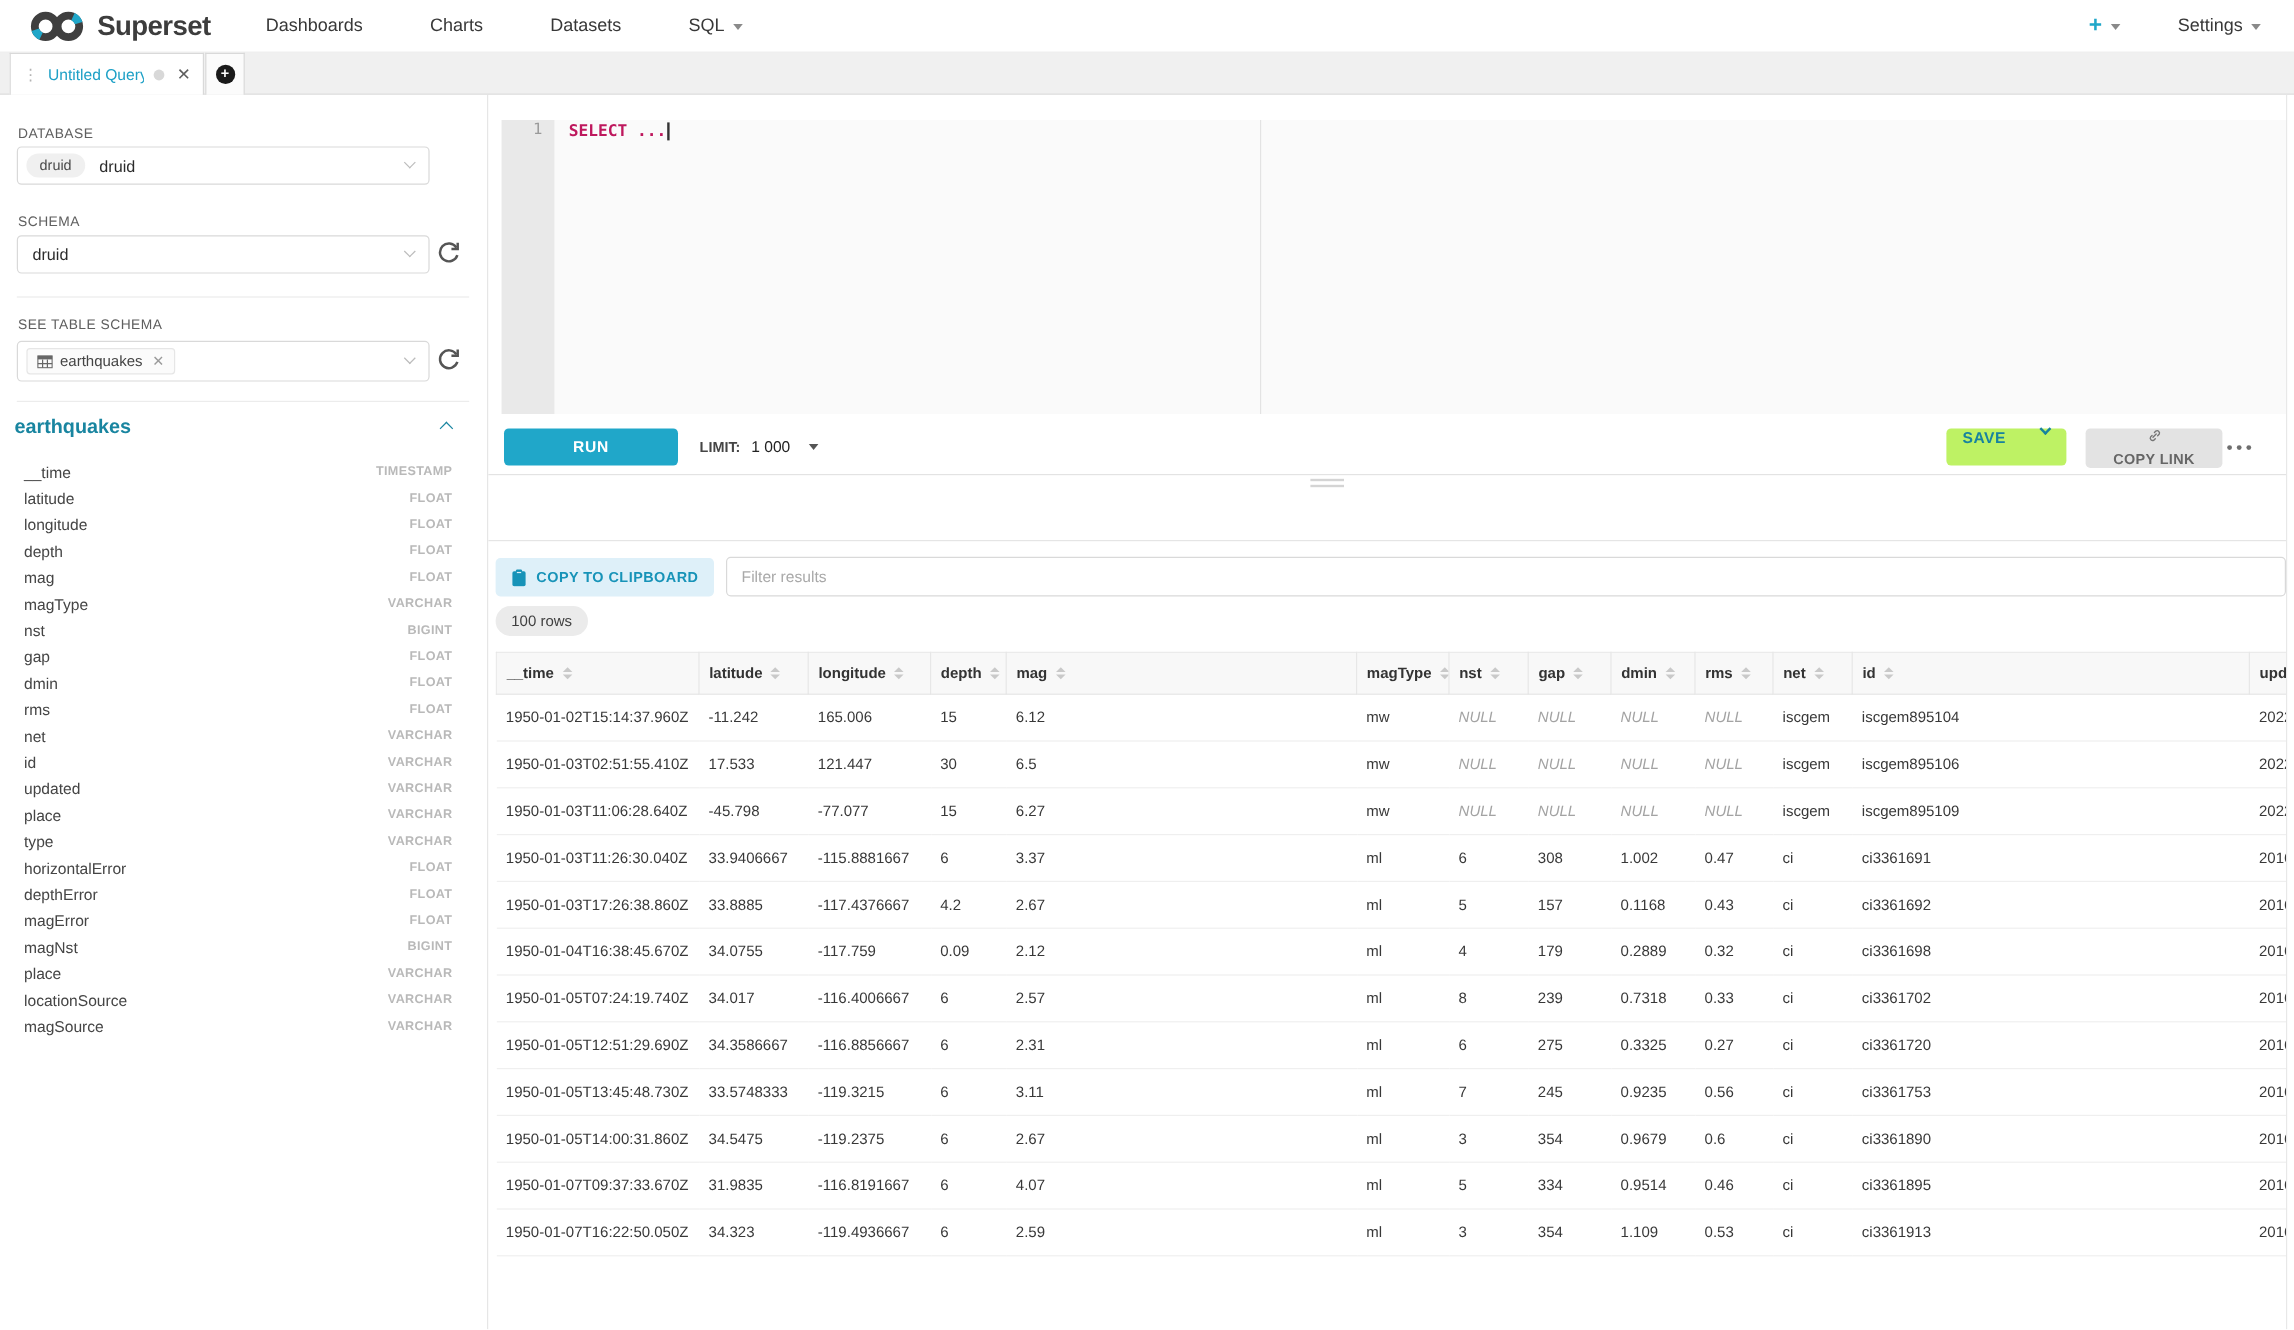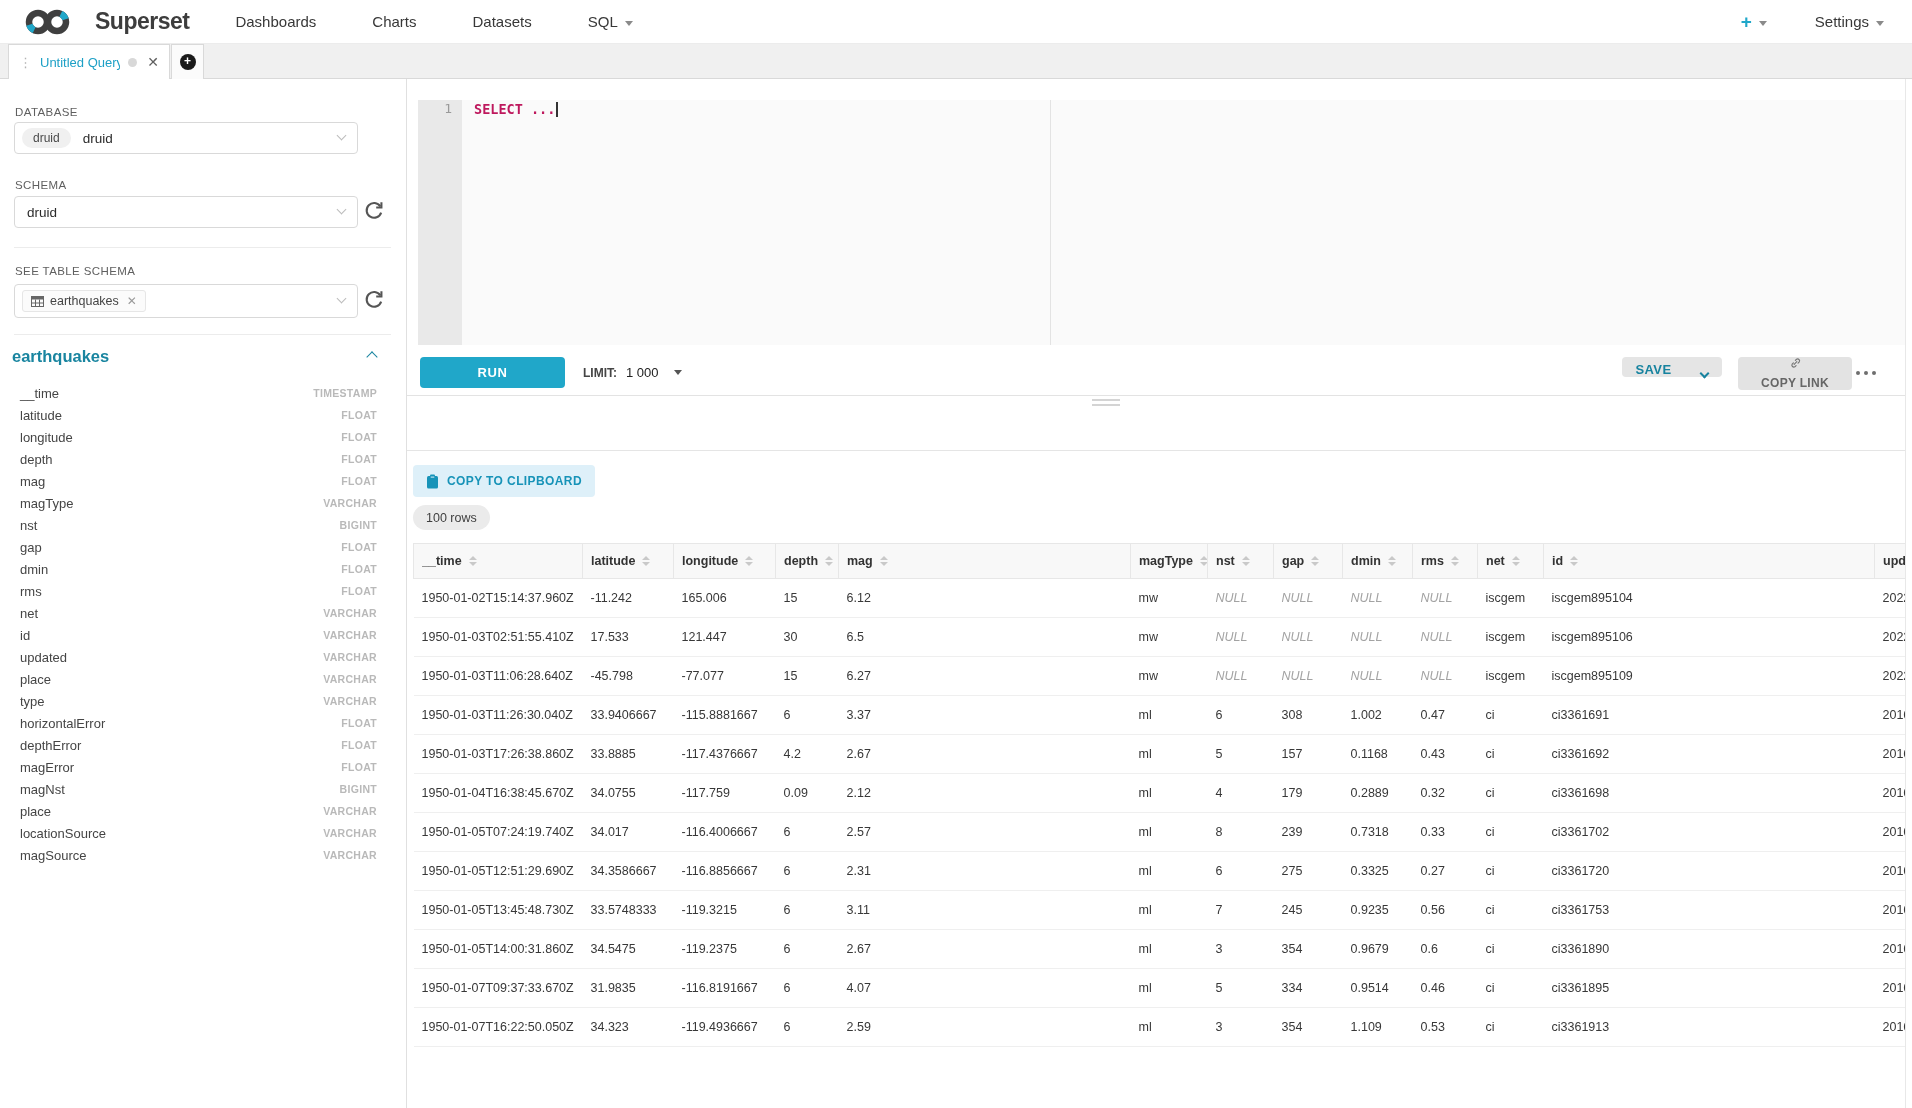--- a/index.html
+++ b/index.html
@@ -4,21 +4,21 @@
 <style>
   * { margin:0; padding:0; box-sizing:border-box; }
   html,body { background:#fff; }
   #app { position:relative; width:1912px; height:1108px; overflow:hidden; background:#fff;
          font-family:"Liberation Sans", sans-serif; }
 
   
   .nav { position:absolute; left:0; top:0; width:1912px; height:44px; background:#fff;
          border-bottom:1px solid #ececec; display:flex; align-items:center;
          padding:0 28px 0 24px; }
-  .brand { display:flex; align-items:center; gap:23px; margin-right:46px; cursor:pointer; }
+  .brand { display:flex; align-items:center; gap:9px; margin-right:46px; cursor:pointer; }
   .brand-text { font-size:23px; font-weight:bold; color:#3d3d3d; letter-spacing:-0.5px; }
   .nav-items { display:flex; gap:56px; font-size:15px; color:#383838; }
   .nav-item { cursor:pointer; white-space:nowrap; }
   .nav-right { margin-left:auto; display:flex; align-items:center; gap:48px; font-size:15px; color:#383838; }
   .plus-blue { color:#20A7C9; font-size:19px; font-weight:bold; }
   .caret { display:inline-block; width:0; height:0; border-left:4px solid transparent;
            border-right:4px solid transparent; border-top:5px solid #8a8a8a;
            margin-left:7px; vertical-align:middle; }
 
   
@@ -87,22 +87,22 @@
 
   .run-btn { position:absolute; left:13px; top:278px; width:145px; height:31px; background:#20A7C9;
              border-radius:4px; color:#fff; font-weight:bold; font-size:13px; letter-spacing:0.6px;
              display:flex; align-items:center; justify-content:center; cursor:pointer; }
   .limit { position:absolute; left:176px; top:278px; height:31px; display:flex; align-items:center;
            gap:9px; cursor:pointer; }
   .limit-label { font-size:12px; font-weight:bold; color:#454545; }
   .limit-value { font-size:13px; color:#222; }
   .caret-dk { display:inline-block; width:0; height:0; border-left:4px solid transparent;
               border-right:4px solid transparent; border-top:5px solid #555; margin-left:6px; }
-  .save-group { position:absolute; left:1215px; top:278px; width:100px; height:20px; background:#e5e5e5;
-                border-radius:4px; display:flex; align-items:flex-end; cursor:pointer; }
+  .save-group { position:absolute; left:1215px; top:278px; width:100px; height:31px; background:#bef264;
+                border-radius:4px; display:flex; align-items:flex-start; cursor:pointer; }
   .save-label { width:63px; display:flex; align-items:center; justify-content:center; color:#17839f;
                 font-weight:bold; font-size:13px; letter-spacing:0.4px; }
   .save-sep { width:1px; background:#9fcddd; margin:3px 0; }
   .save-caret { flex:1; display:flex; align-items:center; justify-content:center; }
   .chev-teal { width:7px; height:7px; border-right:2px solid #17839f; border-bottom:2px solid #17839f;
                transform:rotate(45deg); margin-top:-3px; }
   .copylink-btn { position:absolute; left:1331px; top:278px; width:114px; height:33px; background:#e3e3e3;
                   border-radius:4px; display:flex; align-items:center; justify-content:center; gap:7px;
                   color:#666; font-weight:bold; font-size:12px; letter-spacing:0.3px; cursor:pointer;flex-direction:column; }
   .more-dots { position:absolute; left:1449px; top:278px; height:31px; display:flex; align-items:center;
@@ -367,20 +367,21 @@
     <div class="tabs-divider"></div>
 
     <div class="copy-btn">
       <svg width="13" height="15" viewBox="0 0 13 15">
         <rect x="1" y="2" width="11" height="12.5" rx="1.5" fill="#1793b8"></rect>
         <rect x="4" y="0.5" width="5" height="3" rx="1" fill="#1793b8"></rect>
         <rect x="4.7" y="2.6" width="3.6" height="1" fill="#def0f9"></rect>
       </svg>
       <span>COPY TO CLIPBOARD</span>
     </div>
+    <input class="filter-input" type="text" placeholder="Filter results" style="">
     <div class="rowcount">100 rows</div>
 
     <div class="tablewrap">
       <table>
         <colgroup id="tbl-cols">
             <col style="width: 169px;">
             <col style="width: 91px;">
             <col style="width: 102px;">
             <col style="width: 63px;">
             <col style="width: 292px;">

